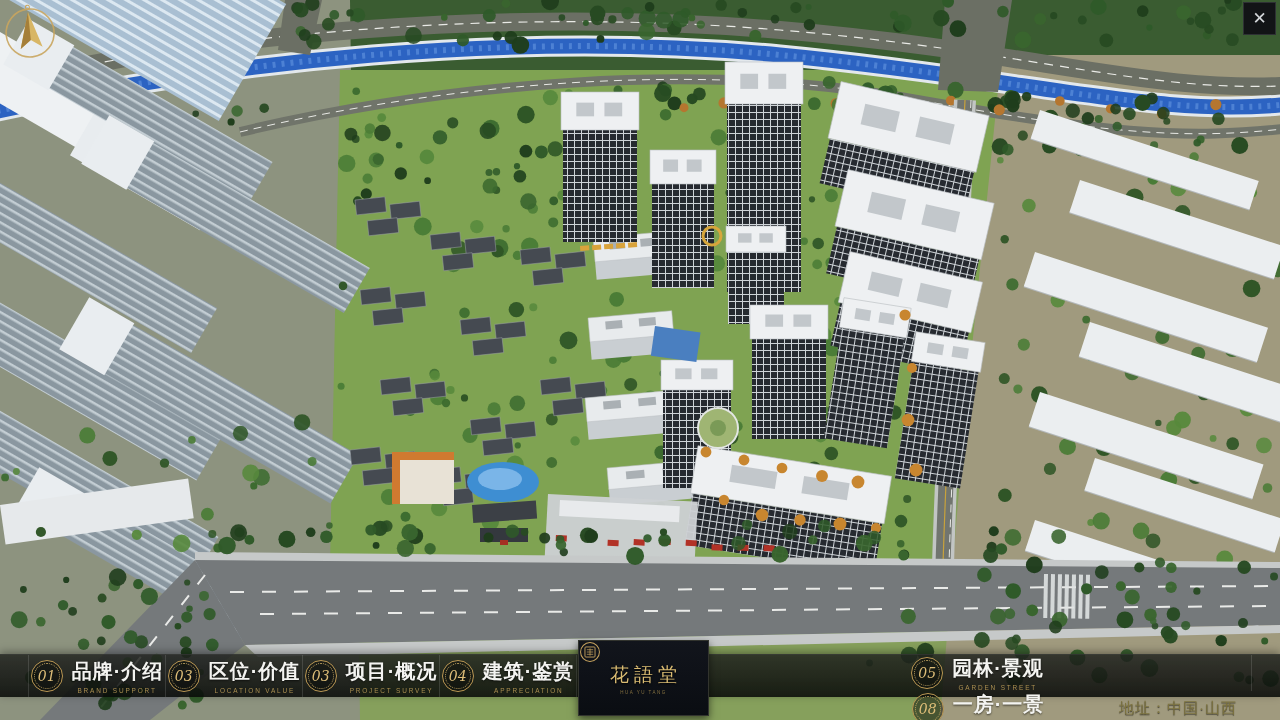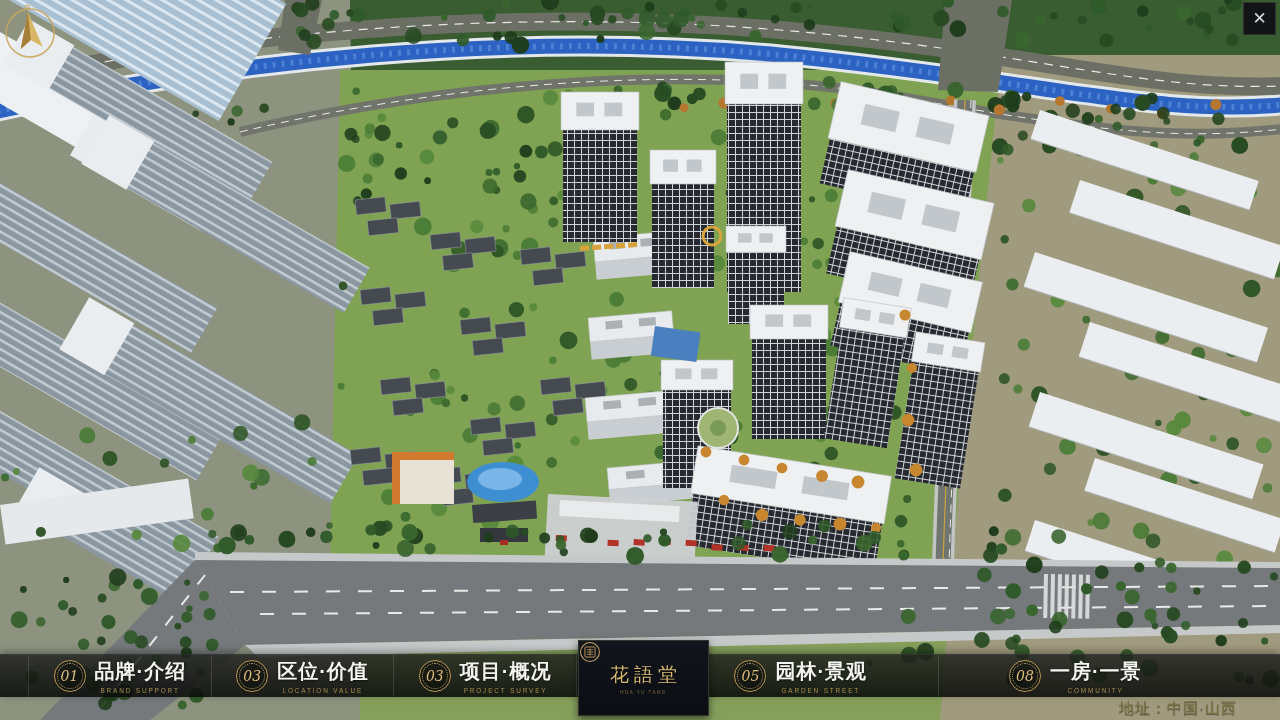--- a/index.html
+++ b/index.html
@@ -13,21 +13,21 @@
     justify-content:center;color:#d3d6d9;font-size:17px;line-height:1;cursor:pointer;}
   .compass{position:absolute;left:38px;top:33px;width:60px;height:62px;}
 
   
   .bottom-bar{position:absolute;left:0;right:0;top:654px;height:42px;
     background:linear-gradient(180deg,rgba(32,34,30,.84),rgba(8,10,8,.88));
     border-top:1px solid rgba(255,255,255,.14);
     box-shadow:0 -2px 8px rgba(0,0,0,.35);}
   .nav-group{position:absolute;top:0;height:42px;display:flex;}
   .nav-group.left{left:28px;width:549px;}
-  .nav-group.right{left:664px;width:548px;}
+  .nav-group.right{left:704px;width:548px;flex-direction:column;}
   .nav-cell{flex:1;display:flex;align-items:center;justify-content:center;gap:9px;
     border-right:1px solid rgba(255,255,255,.13);cursor:pointer;}
   .nav-group.left .nav-cell:first-child{border-left:1px solid rgba(255,255,255,.13);}
   .nav-group.right .nav-cell:last-child{border-right:none;}
   .badge{position:relative;width:30px;height:30px;border-radius:50%;flex:0 0 30px;
     border:1px solid #bb9854;background:rgba(8,10,8,.5);
     display:flex;align-items:center;justify-content:center;text-align:center;}
   .badge::before{content:"";position:absolute;inset:2px;border-radius:50%;
     border:1px dotted rgba(214,180,106,.85);}
   .badge i{font:italic 14px "DejaVu Serif",serif;color:#ddbd78;}
@@ -838,20 +838,29 @@
       </div>
       <div class="nav-cell">
         <span class="badge">
             <i>03</i>
           </span>
         <span class="nav-txt">
             <span class="nav-zh">项目·概况</span>
         <span class="nav-en">PROJECT SURVEY</span>
           </span>
       </div>
+      <div class="nav-cell">
+        <span class="badge">
+            <i>04</i>
+          </span>
+        <span class="nav-txt">
+            <span class="nav-zh">建筑·鉴赏</span>
+        <span class="nav-en">APPRECIATION</span>
+          </span>
+      </div>
     </div>
 
     <div class="nav-group right">
       <div class="nav-cell">
         <span class="badge">
             <i>05</i>
           </span>
         <span class="nav-txt">
             <span class="nav-zh">园林·景观</span>
         <span class="nav-en">GARDEN STREET</span>

